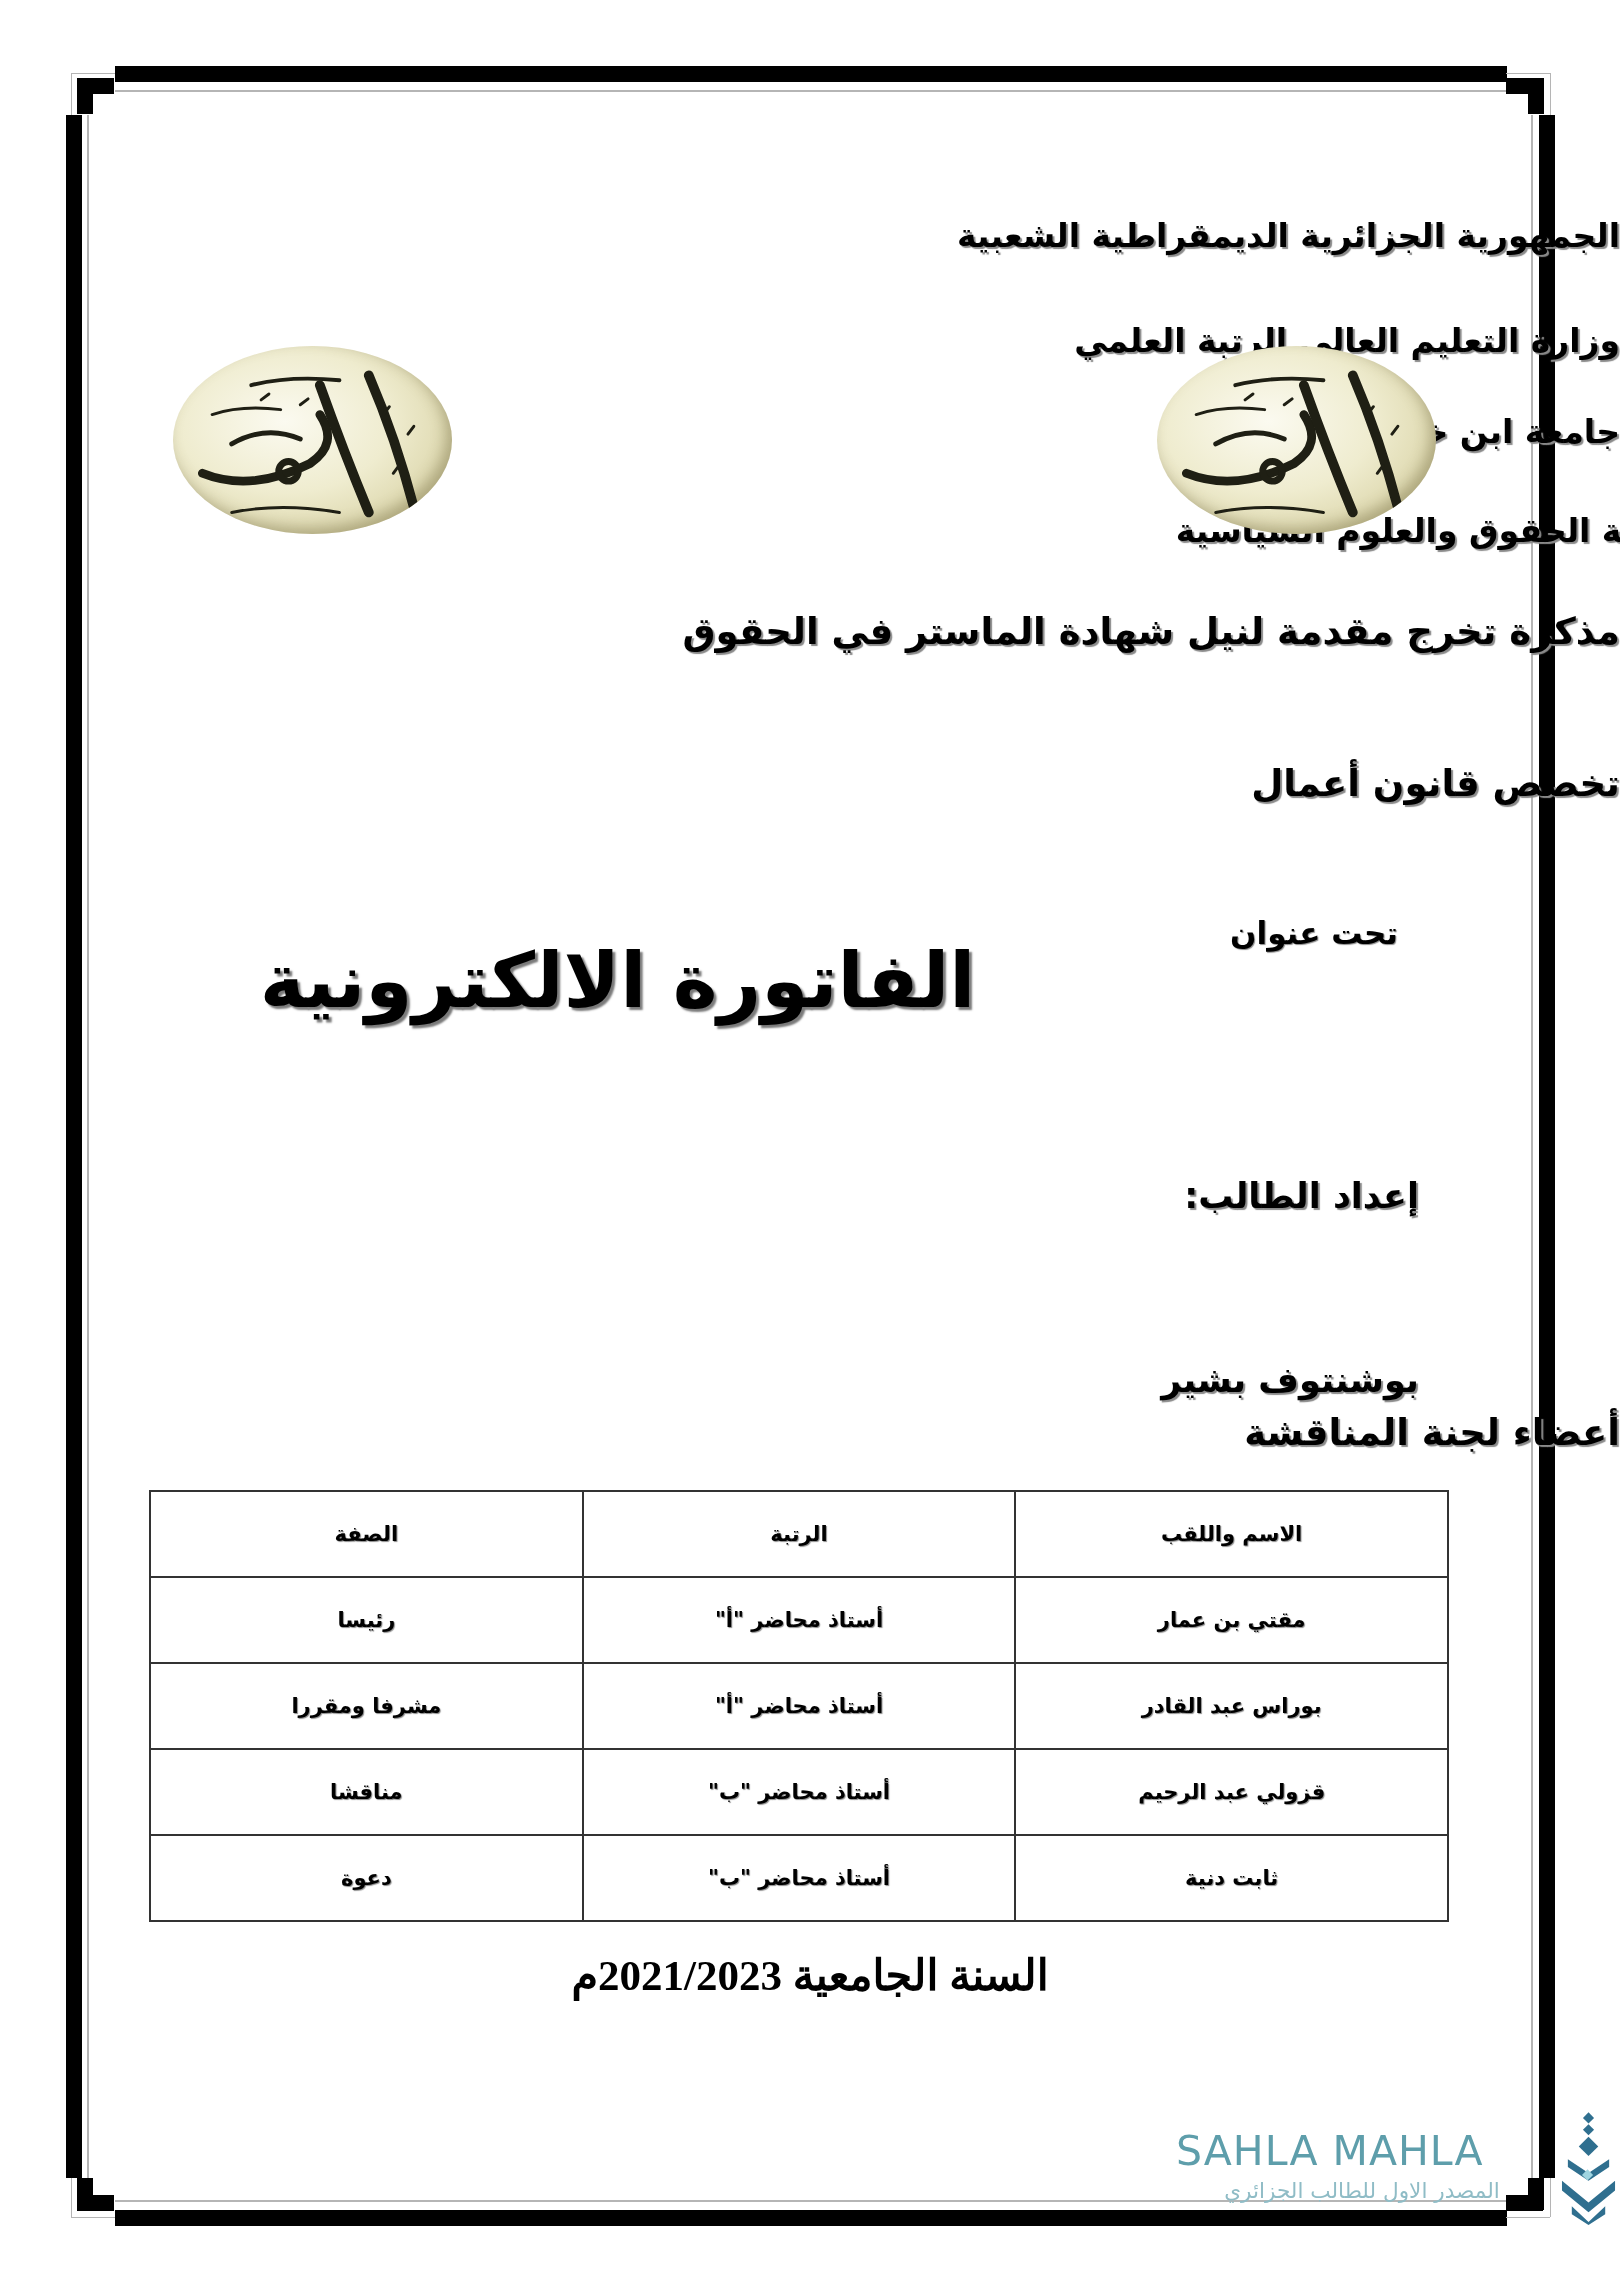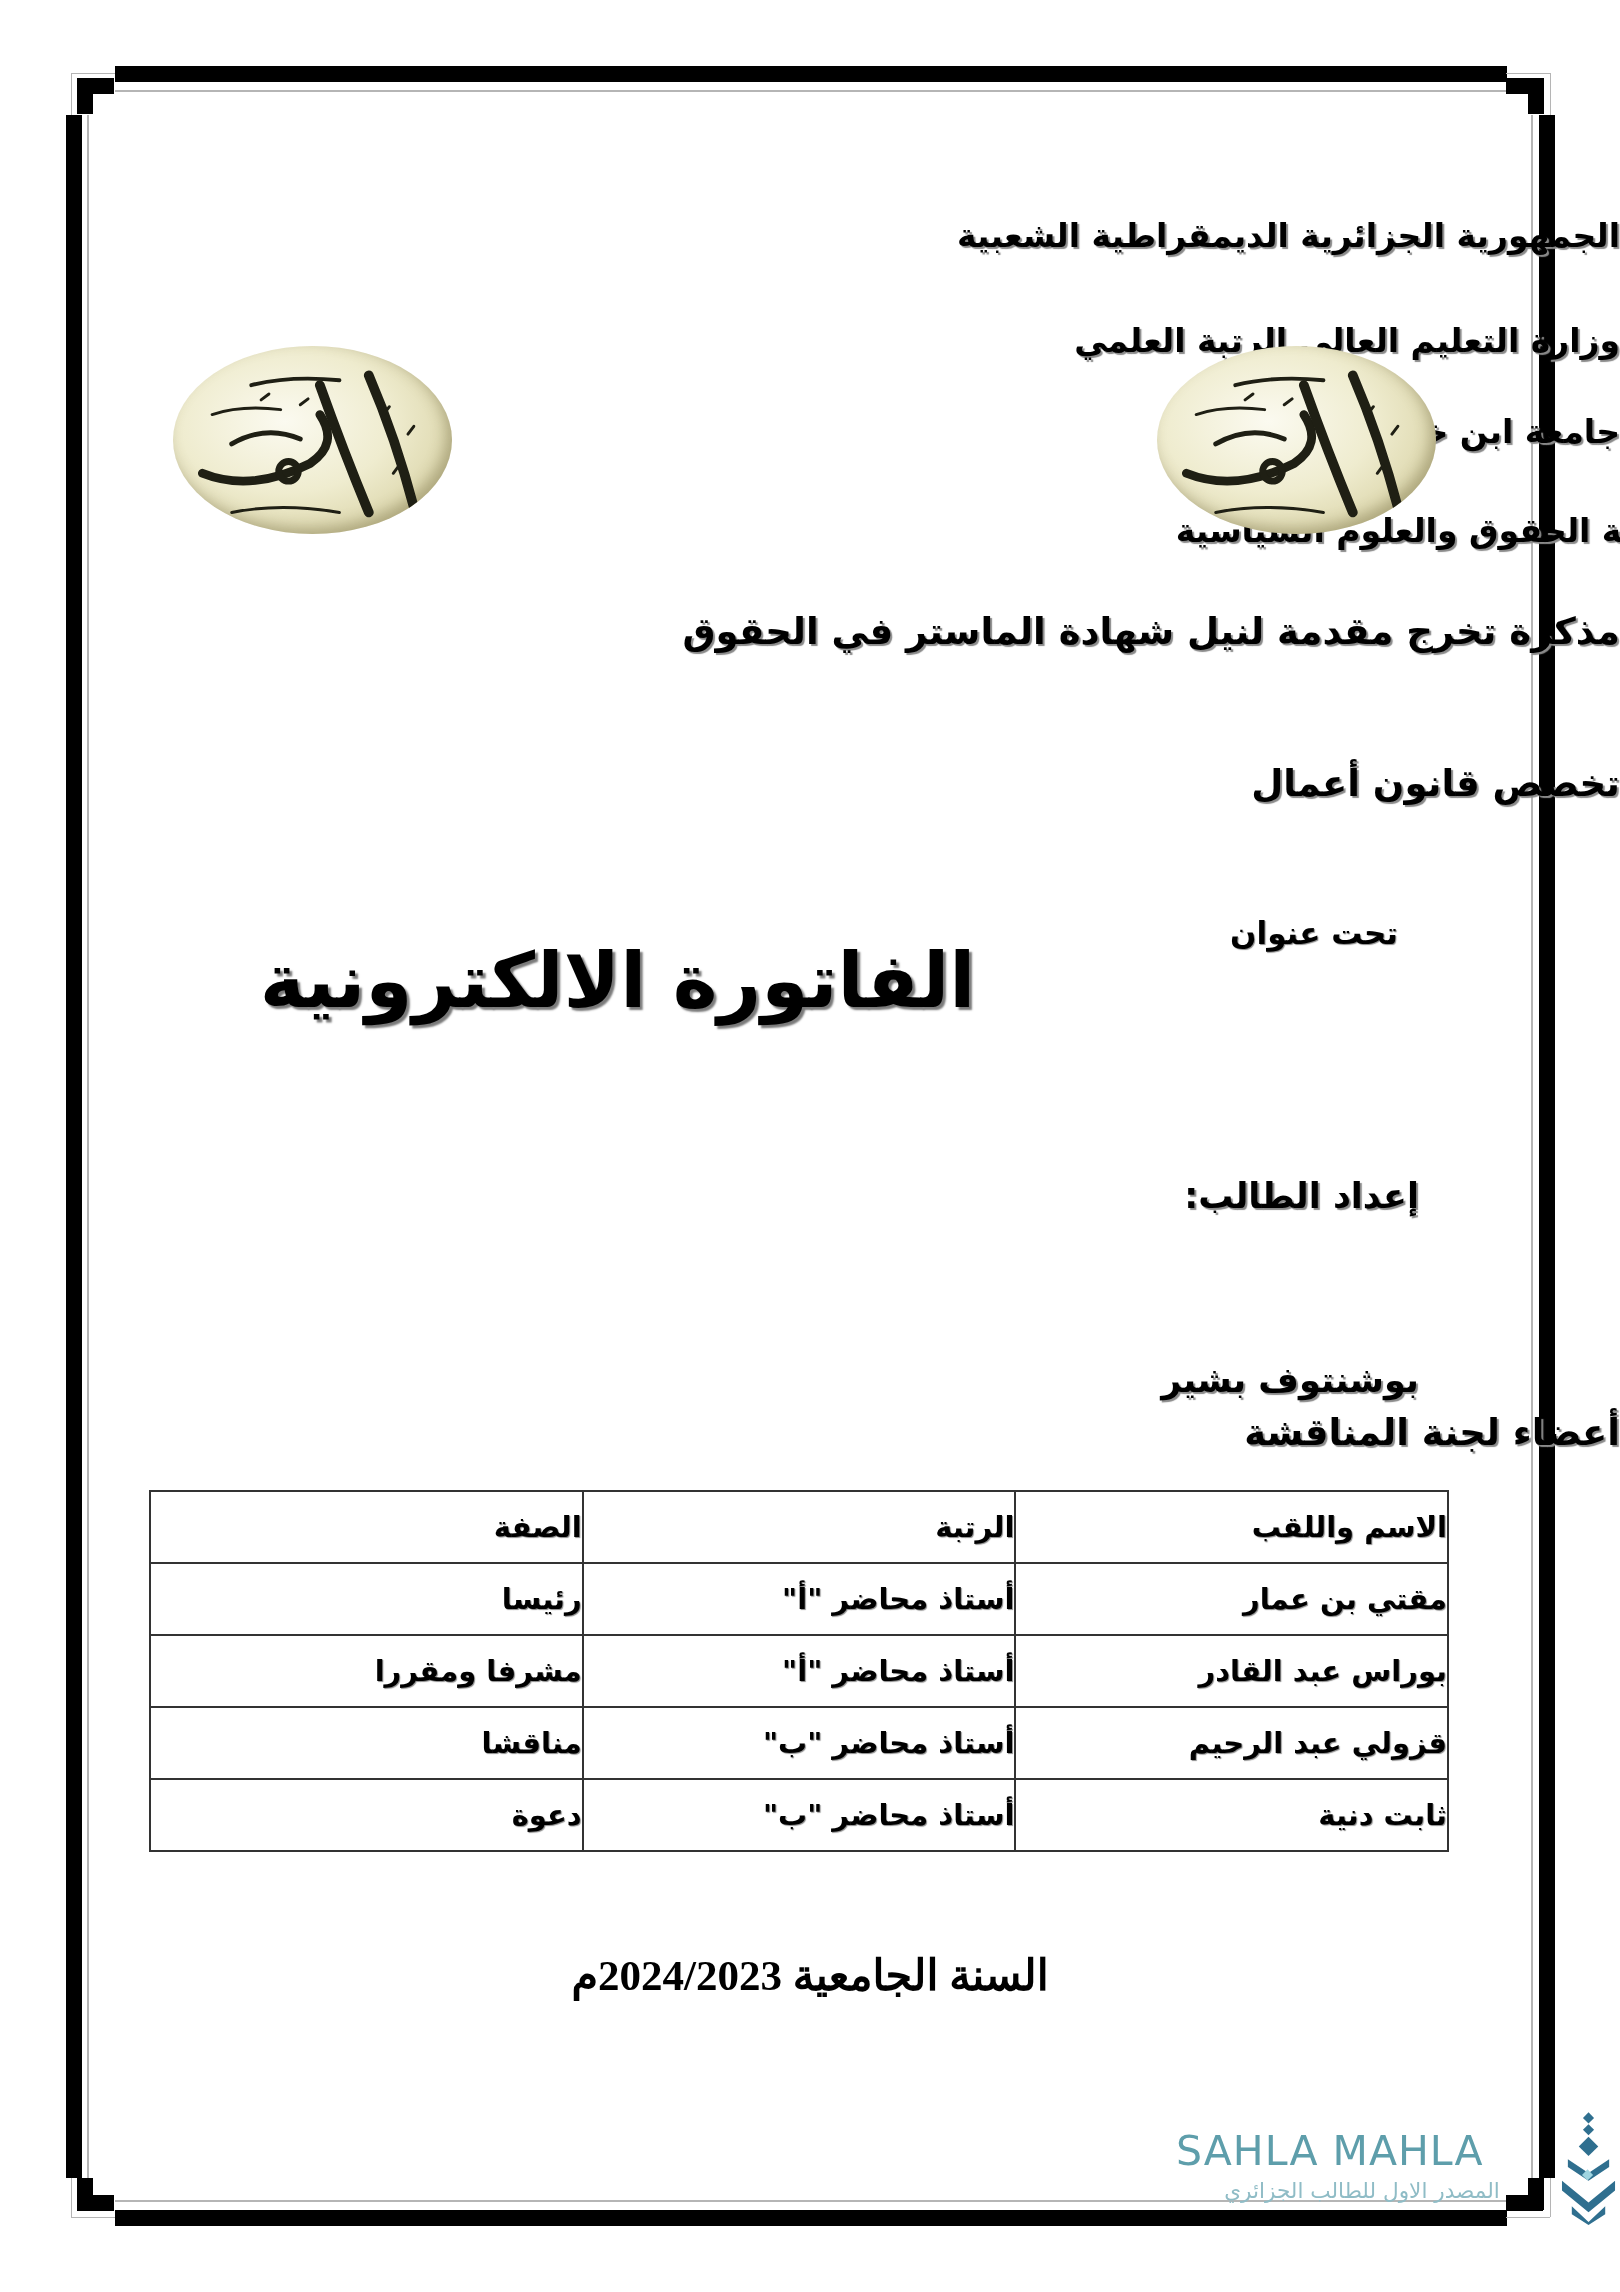--- a/index.html
+++ b/index.html
@@ -39,23 +39,23 @@
     box-shadow: inset -5.9px -5.9px 13.7px rgba(90,80,40,0.35);
     overflow: hidden;
   }
   .logo svg { width: 100%; height: 100%; }
 
   table.jury {
     position: absolute; left: 149px; top: 1490px; width: 1300px; border-collapse: collapse;
     direction: rtl; font-family: "DejaVu Sans", sans-serif;
   }
   table.jury td, table.jury th {
-    border: 2px solid #333; height: 70px; text-align: right; vertical-align: middle;
-    font-weight: bold; font-size: 29px; color: #000; text-shadow: 1px 1px 1px #8a8a8a;
-    width: 33.33%; padding: 0;
+    border: 2px solid #333; height: 70px; text-align: center; vertical-align: middle;
+    font-weight: bold; font-size: 21px; color: #000; text-shadow: 1px 1px 1px #8a8a8a;
+    width: 33.33%; padding: 7px;
   }
 
   .year {
     position: absolute; left: 0; width: 1620px; top: 1950px; text-align: center; direction: rtl;
     font-family: "Liberation Serif", serif; font-weight: bold; font-size: 43px; white-space: nowrap;
   }
 
   .wm { position: absolute; left: 1176px; top: 2127px; width: 444px; height: 98px; }
   .wm-main {
     position: absolute; left: 0; top: 0; font-family: "DejaVu Sans", sans-serif; font-size: 41px;
@@ -177,21 +177,21 @@
       <td>مناقشا</td>
     </tr>
     <tr>
       <td>ثابت دنية</td>
       <td>أستاذ محاضر "ب"</td>
       <td>دعوة</td>
     </tr>
   </tbody>
     </table>
 
-  <div class="year">السنة الجامعية 2024/2023م</div>
+  <div class="year">السنة الجامعية 2021/2023م</div>
 
   <div class="wm">
     <div class="wm-main">SAHLA MAHLA</div>
     <div class="wm-sub">المصدر الاول للطالب الجزائري</div>
   </div>
   <svg class="wm-icon" viewBox="0 0 63 115">
     <g fill="#2f6f8f">
       <rect x="27" y="2" width="8" height="8" transform="rotate(45 31 6)"></rect>
       <rect x="27" y="14" width="8" height="8" transform="rotate(45 31 18)"></rect>
       <rect x="24" y="28" width="14" height="14" transform="rotate(45 31 35)"></rect>

